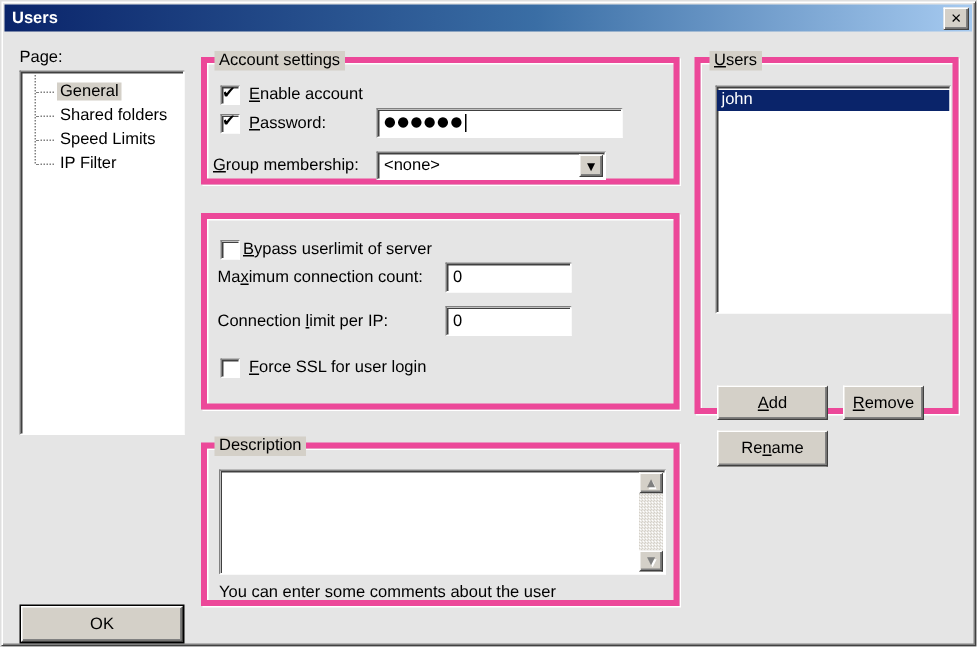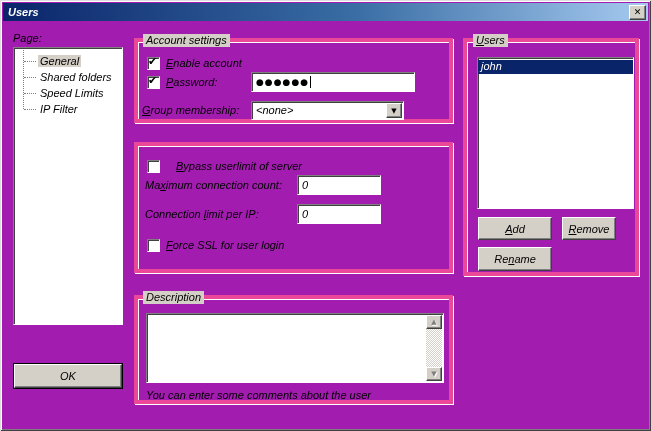--- a/index.html
+++ b/index.html
@@ -1,42 +1,42 @@
 <!DOCTYPE html>
 <html><head>
 <meta charset="utf-8">
 <style>
   * { margin:0; padding:0; box-sizing:border-box; }
   html,body { background:#fff; }
   .window {
-    position:relative; width:651px; height:431px; background:#a21caf;
+    position:relative; width:651px; height:431px; background:#e5e5e5;
     font-family:"Liberation Sans","DejaVu Sans",sans-serif; font-size:11px; color:#000;
     box-shadow: inset 1px 1px 0 #dfdfdf, inset -1px -1px 0 #404040,
                 inset 2px 2px 0 #ffffff, inset -2px -2px 0 #808080;
-    overflow:hidden; cursor:default;font-style:italic;
+    overflow:hidden; cursor:default;
   }
   .titlebar {
     position:absolute; left:3px; top:3px; width:645px; height:18px;
     background:linear-gradient(90deg,#0a246a 0%,#3a6ea5 55%,#a6caf0 100%);
     display:flex; align-items:center; padding-left:5px;
   }
   .titlebar .title { color:#fff; font-weight:bold; }
   .raised { background:#d4d0c8; border:1px solid; border-color:#fff #404040 #404040 #fff;
             box-shadow: inset -1px -1px 0 #808080; }
   .sunken { background:#fff; border:1px solid; border-color:#808080 #fff #fff #808080;
             box-shadow: inset 1px 1px 0 #404040; }
   .close-btn { position:absolute; top:5px; right:5px; width:17px; height:15px;
                font-size:9px; font-weight:bold; text-align:center; line-height:13px; }
   .close-btn .glyph { font-family:"DejaVu Sans",sans-serif; }
   .groupbox { position:absolute; border:4px solid #ec4899;
               box-shadow: 1px 1px 0 #fff, inset 1px 1px 0 #fff; }
   .legend { position:absolute; top:-8px; background:#d4d0c8; padding:0 3px; line-height:13px; white-space:nowrap; }
   .lbl-abs { position:absolute; line-height:13px; white-space:nowrap; }
   .acc-key { text-decoration:underline; }
-  .btn { position:absolute; display:flex; align-items:center; justify-content:center; white-space:nowrap; }
+  .btn { position:absolute; display:flex; align-items:center; justify-content:center; white-space:nowrap;margin-top:40px; }
   .btn-default { box-shadow: inset -1px -1px 0 #808080, 0 0 0 1px #000; }
   .checkbox { position:absolute; width:13px; height:13px; background:#fff; border:1px solid;
               border-color:#808080 #fff #fff #808080; box-shadow: inset 1px 1px 0 #404040; }
   .checkbox .check { position:absolute; left:0px; top:-3px; font-size:11px; font-weight:bold;
                      font-family:"DejaVu Sans",sans-serif; }
   .field { position:absolute; display:flex; align-items:center; padding-left:4px; }
   .pwd { font-family:"DejaVu Sans",sans-serif; font-size:9px; letter-spacing:1px; }
   .caret { display:inline-block; width:1px; height:12px; background:#000; margin-left:1px; }
   .combo { position:absolute; }
   .combo-value { position:absolute; left:4px; top:2px; }
@@ -71,21 +71,21 @@
 <div class="window">
 
   <div class="titlebar">
     <span class="title">Users</span>
   </div>
   <div class="close-btn raised">
     <span class="glyph">✕</span>
   </div>
 
   <div class="lbl-abs" style="left:13px;top:32px">Page:</div>
-  <div class="tree sunken" style="left:13px;top:47px;width:110px;height:278px">
+  <div class="tree sunken" style="left:13px;top:47px;width:110px;height:243px">
     <div class="tree-item selected">
       <span class="lbl">General</span>
     </div>
     <div class="tree-item">
       <span class="lbl">Shared folders</span>
     </div>
     <div class="tree-item">
       <span class="lbl">Speed Limits</span>
     </div>
     <div class="tree-item">
@@ -118,21 +118,21 @@
     <div class="combo sunken" style="left:113px;top:59px;width:153px;height:19px">
       <span class="combo-value">&lt;none&gt;</span>
       <span class="combo-btn raised">
         <span class="glyph">▼</span>
       </span>
     </div>
   </div>
 
   <div class="groupbox" style="left:134px;top:142px;width:319px;height:131px">
     <div class="checkbox" style="left:9px;top:14px"></div>
-    <div class="lbl-abs" style="left:38px;top:14px"><span></span><span class="acc-key">B</span><span>ypass userlimit of server</span></div>
+    <div class="lbl-abs" style="left:24px;top:14px"><span></span><span class="acc-key">B</span><span>ypass userlimit of server</span></div>
 
     <div class="lbl-abs" style="left:7px;top:33px"><span>Ma</span><span class="acc-key">x</span><span>imum connection count:</span></div>
     <div class="field sunken" style="left:159px;top:29px;width:84px;height:20px">
       <span>0</span>
     </div>
 
     <div class="lbl-abs" style="left:7px;top:62px"><span>Connection </span><span class="acc-key">l</span><span>imit per IP:</span></div>
     <div class="field sunken" style="left:159px;top:58px;width:84px;height:20px">
       <span>0</span>
     </div>

